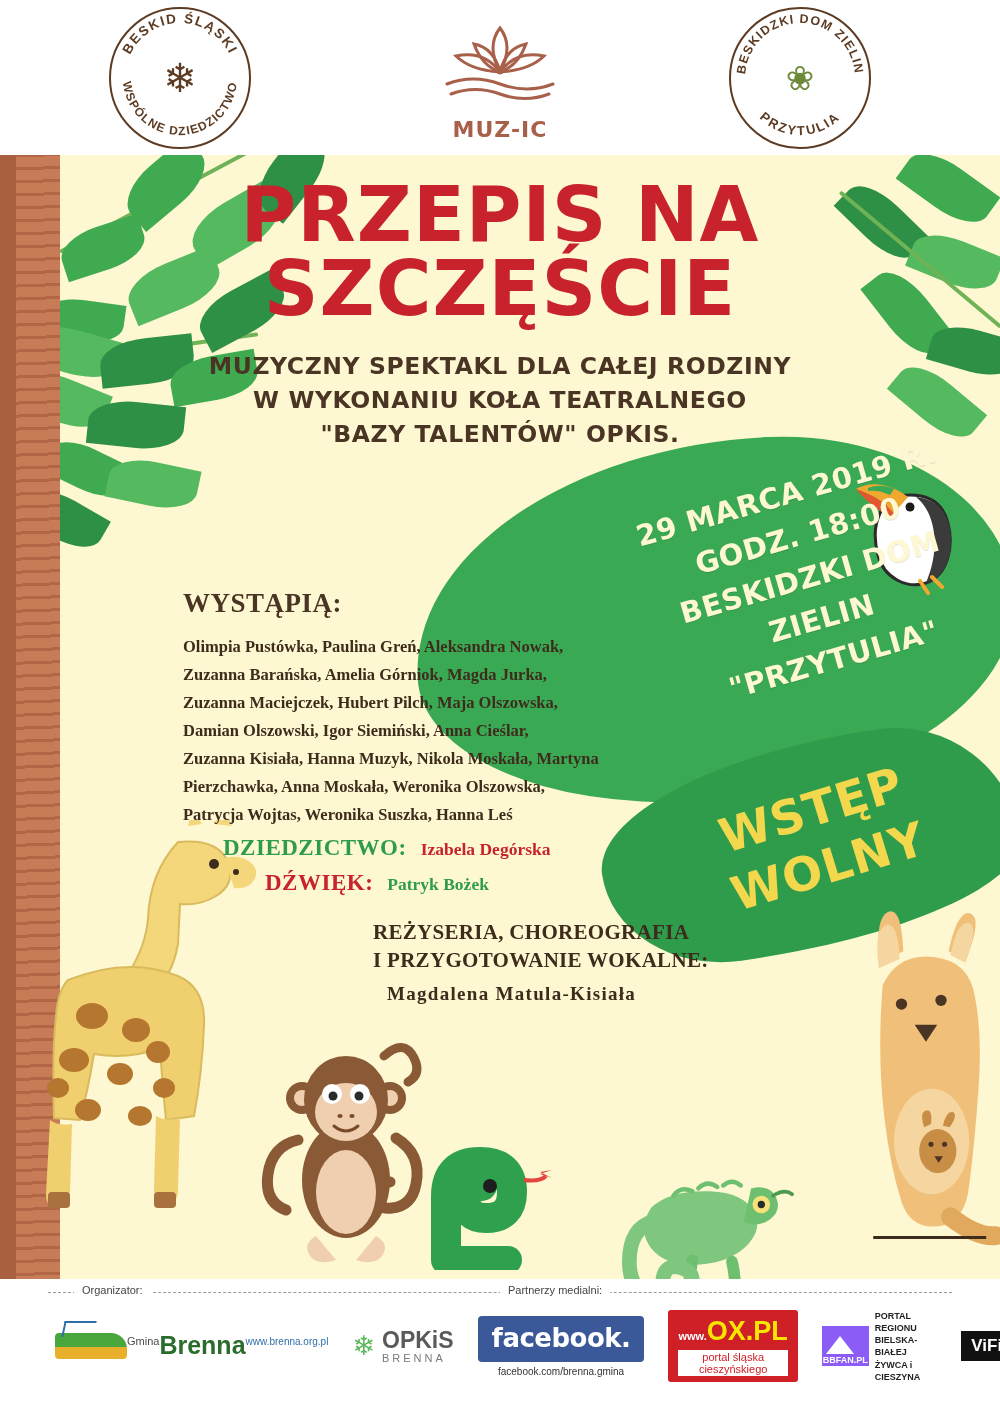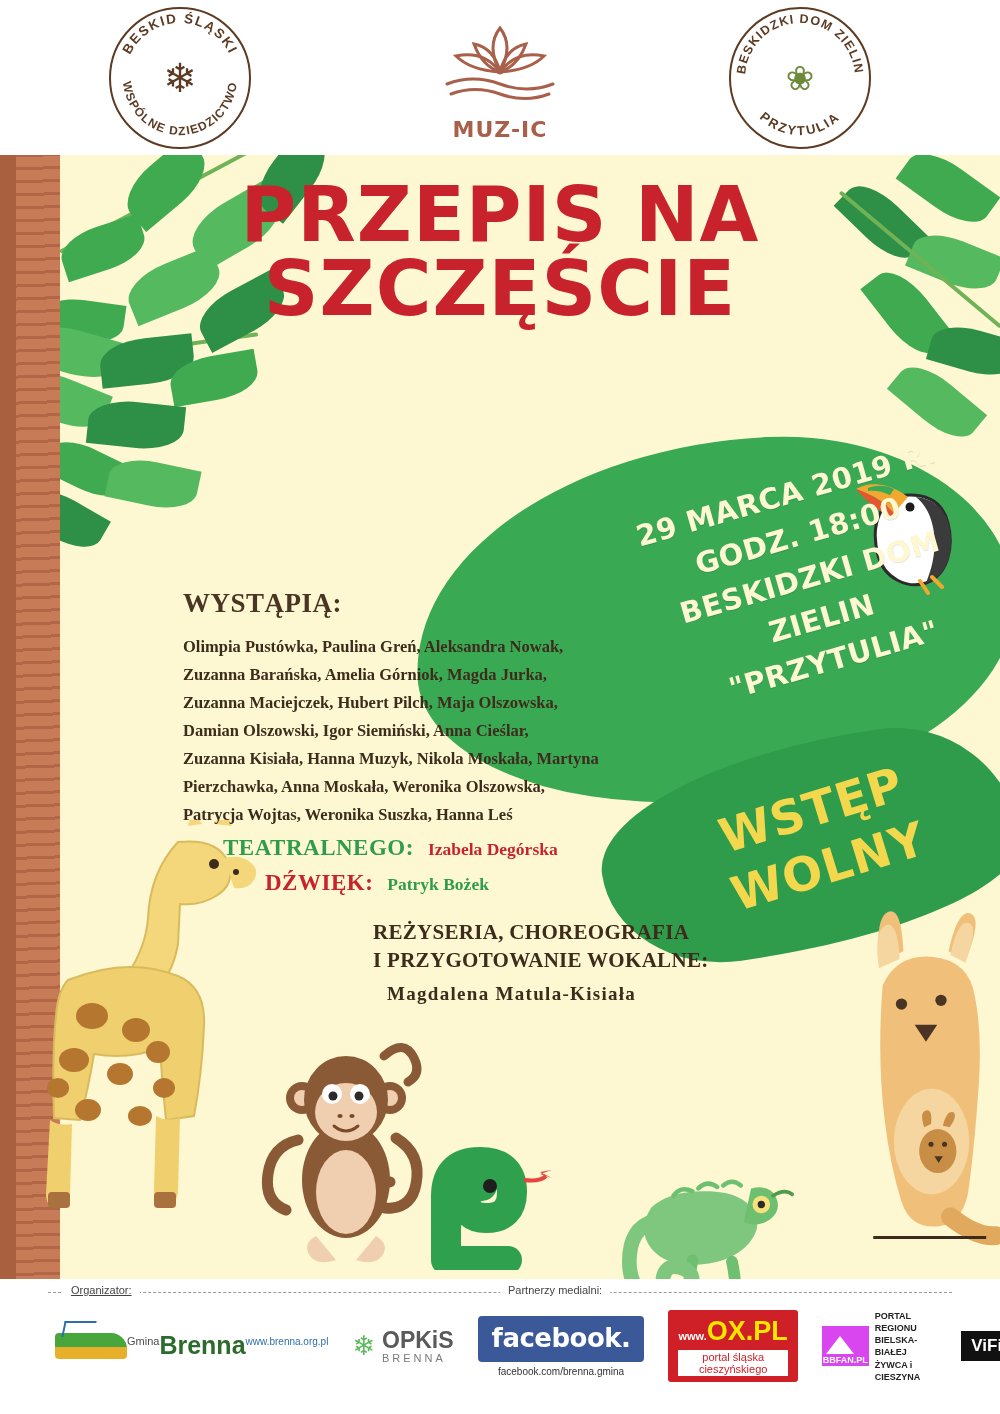--- a/index.html
+++ b/index.html
@@ -186,21 +186,21 @@
   .foot-line {
     position: absolute; top: 12px; left: 48px; right: 48px; height: 1px;
     border-top: 1px dashed #9a9a9a;
   }
   .foot-cap {
     position: absolute; top: 4px;
     background: #fff; padding: 0 8px;
     font-size: 11px; color: #444;
     font-family: "Liberation Sans", sans-serif;
   }
-  .foot-cap.org { left: 63px; text-decoration: underline; }
+  .foot-cap.org { left: 74px; }
   .foot-cap.media { left: 500px; }
   .logos-row {
     position: absolute; top: 30px; left: 55px; right: 20px;
     display: flex; align-items: center; gap: 24px;
   }
   .flogo { display: flex; flex-direction: column; align-items: center; }
 
   .brenna-logo { display: flex; flex-direction: row; align-items: flex-start; }
   .brenna-mark { width: 72px; height: 26px; background: linear-gradient(180deg,#49a63c 0 55%, #e8b02a 55% 100%);
     border-radius: 4px 16px 4px 4px; position: relative; }
@@ -227,21 +227,21 @@
 
   .ox-box {
     background: #cf2027; padding: 6px 10px; border-radius: 3px; text-align: center;
   }
   .ox-box .row1 { color: #fff; font-weight: bold; font-size: 11px; text-align: right; }
   .ox-box .row1 b { font-size: 27px; color: #f6e600; }
   .ox-box .row2 { background: #fff; color: #cf2027; font-size: 11px; margin-top: 3px; padding: 1px 4px; }
 
   .bbfan { display: flex; align-items: center; gap: 6px; }
   .bbfan .mtn {
-    width: 64px; height: 40px; background: #d946ef; color: #fff; font-size: 9px;
+    width: 64px; height: 40px; background: #8b5cf6; color: #fff; font-size: 9px;
     display: flex; align-items: flex-end; justify-content: center; font-weight: bold;
     position: relative; overflow: hidden;
   }
   .bbfan .mtn::before {
     content: ""; position: absolute; left: 4px; bottom: 12px; width: 0; height: 0;
     border-left: 14px solid transparent; border-right: 14px solid transparent;
     border-bottom: 18px solid #fff;
   }
   .bbfan .mtn span { position: relative; z-index: 2; margin-bottom: 1px; }
   .bbfan .cap { font-size: 9px; font-weight: bold; color: #222; line-height: 1.35; }
@@ -307,38 +307,43 @@
 
   <div class="wstep-leaf"></div>
   <div class="wstep-text">
     <div>WSTĘP</div>
     <div>WOLNY</div>
   </div>
 
   <div class="title-wrap">
     <div class="title">PRZEPIS NA</div>
     <div class="title">SZCZĘŚCIE</div>
+    <div class="subtitle">
+      <div>MUZYCZNY SPEKTAKL DLA CAŁEJ RODZINY</div>
+      <div>W WYKONANIU KOŁA TEATRALNEGO</div>
+      <div>"BAZY TALENTÓW" OPKIS.</div>
+    </div>
   </div>
 
   <div class="cast">
     <h3>WYSTĄPIĄ:</h3>
     <div class="names">
       <div>Olimpia Pustówka, Paulina Greń, Aleksandra Nowak,</div>
       <div>Zuzanna Barańska, Amelia Górniok, Magda Jurka,</div>
       <div>Zuzanna Maciejczek, Hubert Pilch, Maja Olszowska,</div>
       <div>Damian Olszowski, Igor Siemiński, Anna Cieślar,</div>
       <div>Zuzanna Kisiała, Hanna Muzyk, Nikola Moskała, Martyna</div>
       <div>Pierzchawka, Anna Moskała, Weronika Olszowska,</div>
       <div>Patrycja Wojtas, Weronika Suszka, Hanna Leś</div>
     </div>
   </div>
 
   <div class="credits">
     <div class="credit-row indent1">
-      <span class="credit-label green">TEATRALNEGO:</span>
+      <span class="credit-label green">DZIEDZICTWO:</span>
       <span class="credit-value">Izabela Degórska</span>
     </div>
     <div class="credit-row indent2">
       <span class="credit-label red">DŹWIĘK:</span>
       <span class="credit-value green">Patryk Bożek</span>
     </div>
     <div class="dir-block">
       <div class="line">REŻYSERIA, CHOREOGRAFIA</div>
       <div class="line">I PRZYGOTOWANIE WOKALNE:</div>
       <div class="person">Magdalena Matula-Kisiała</div>

